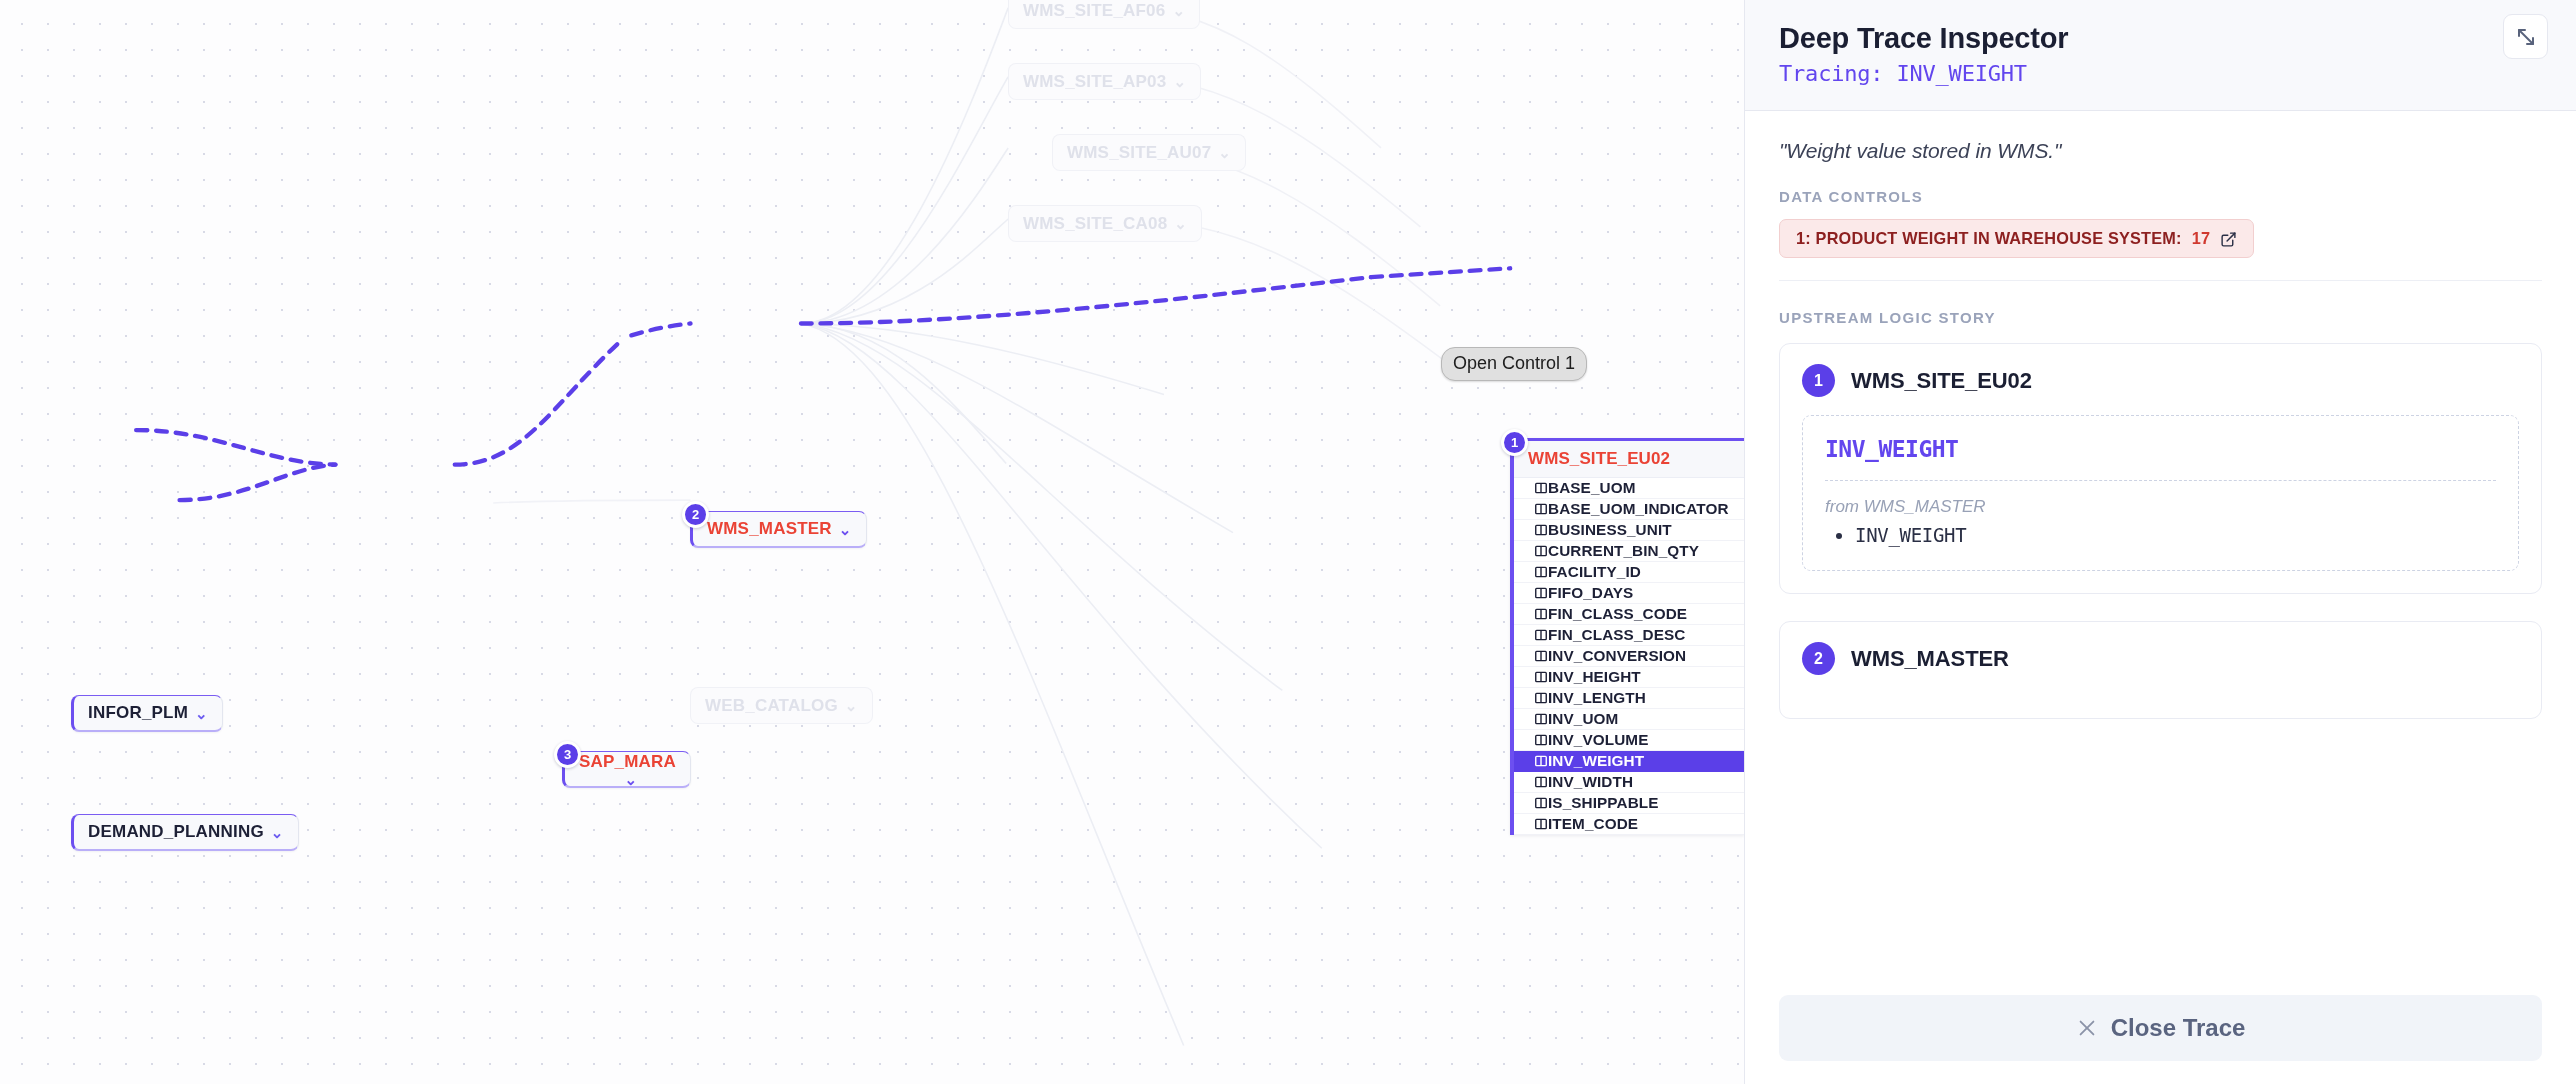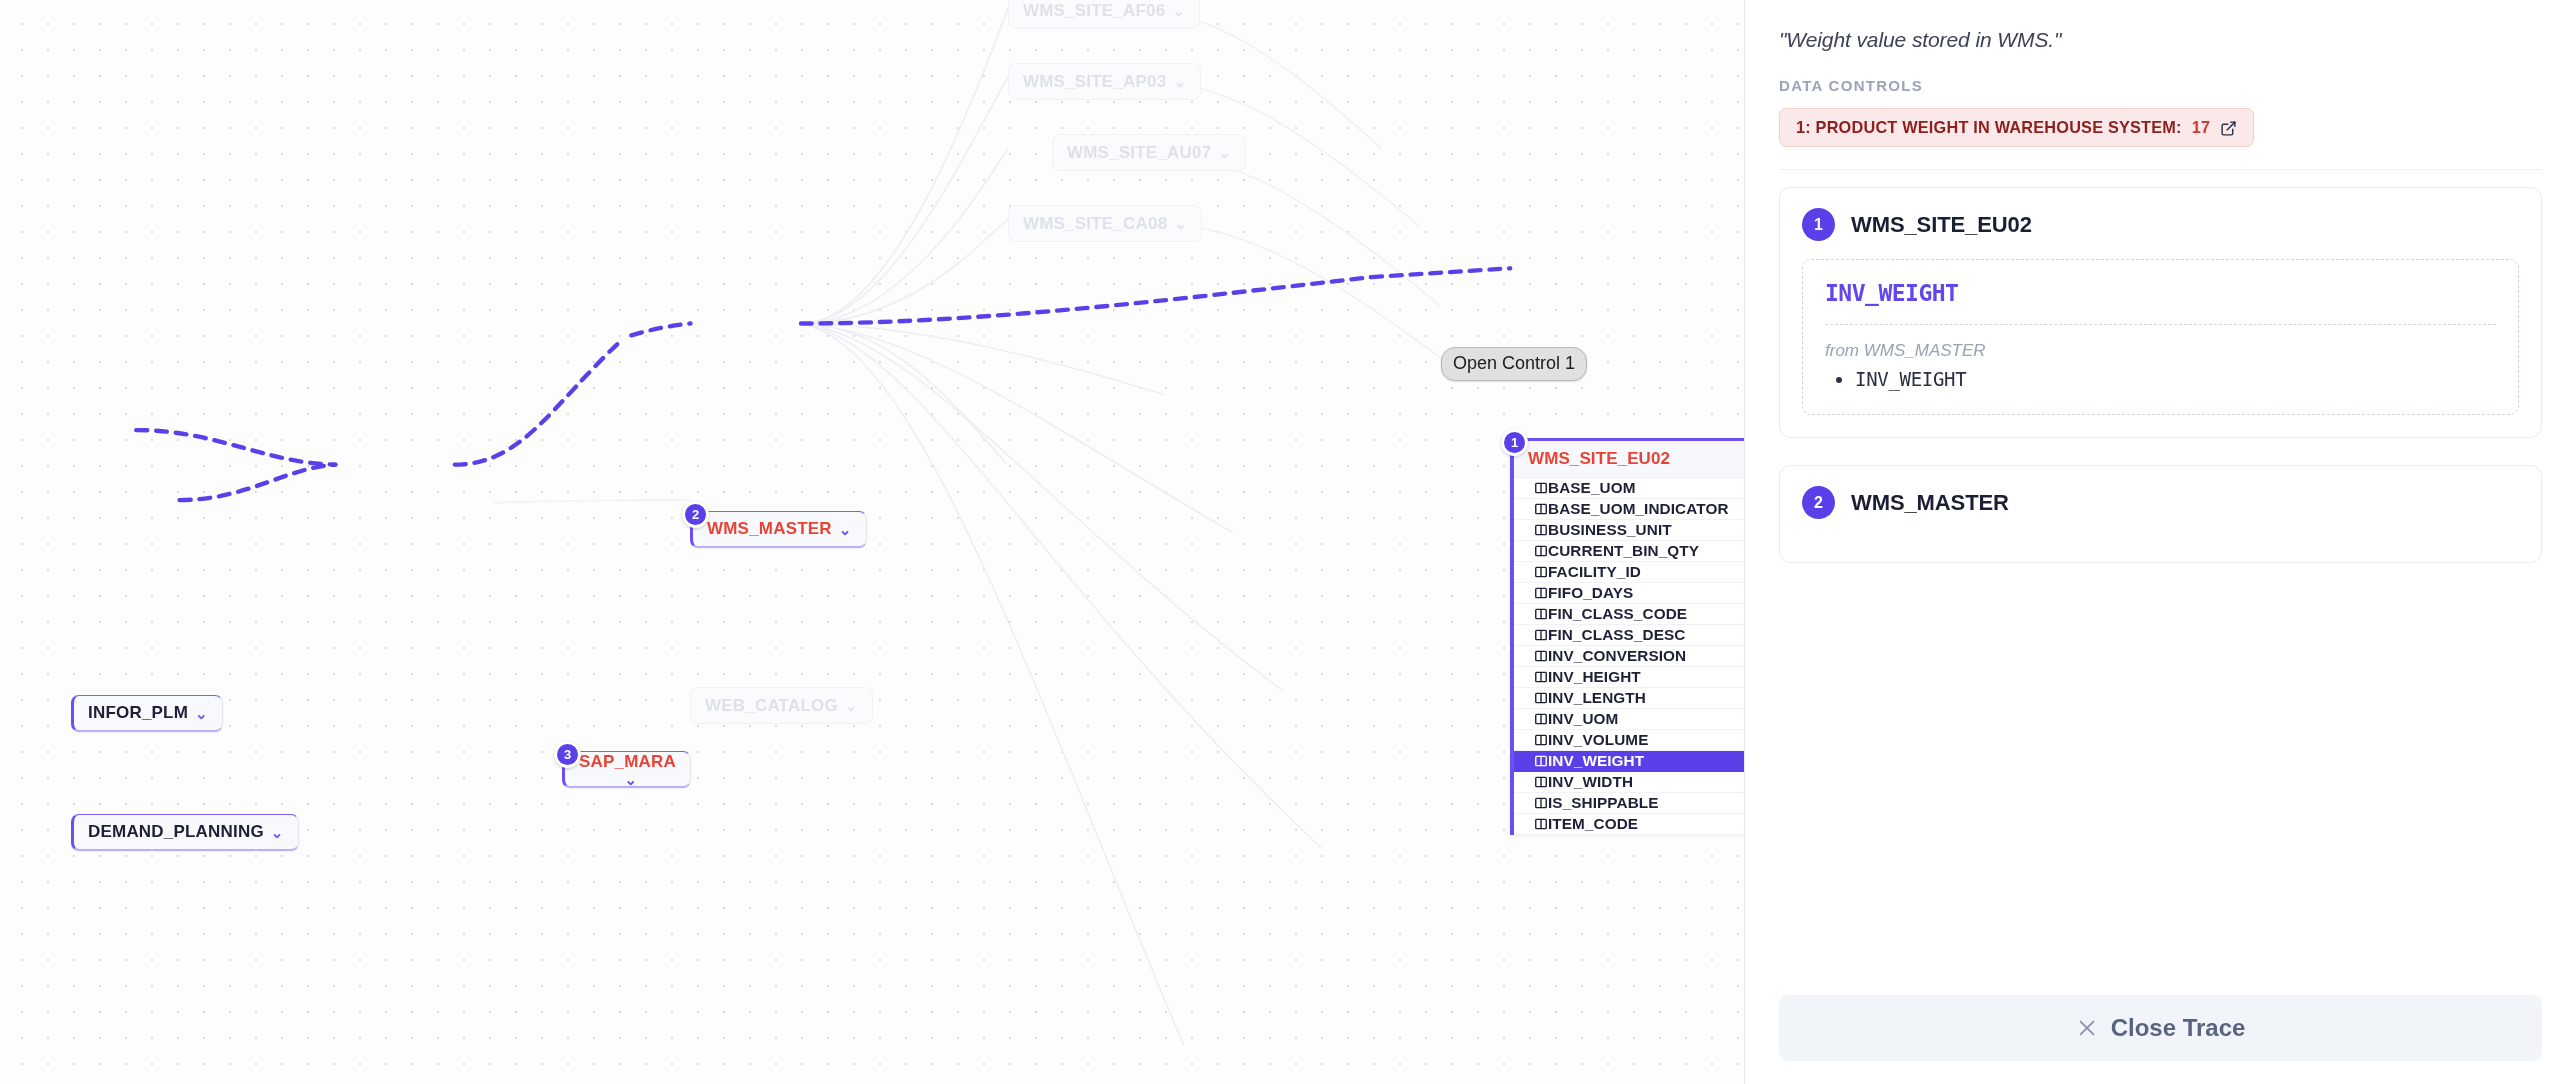--- a/index.html
+++ b/index.html
@@ -498,39 +498,51 @@
               </svg>
             </span>
             <span>ITEM_CODE</span>
           </div>
         </div>
     </div>
   </div>
 
   <div id="panel">
 
+    <div id="panel-header">
+      <div id="panel-title">Deep Trace Inspector</div>
+      <div id="panel-sub">Tracing: INV_WEIGHT</div>
+      <div id="expand-btn" title="Expand">
+        <svg width="24" height="24" viewBox="0 0 24 24" fill="none" stroke="#59637c" stroke-width="2" stroke-linecap="round" stroke-linejoin="round">
+          <polyline points="5,11 5,5 11,5"></polyline>
+          <polyline points="19,13 19,19 13,19"></polyline>
+          <line x1="5" y1="5" x2="19" y2="19"></line>
+        </svg>
+      </div>
+    </div>
 
     <div id="panel-body">
       <div id="desc">"Weight value stored in WMS."</div>
 
       <div class="sec-label">DATA CONTROLS</div>
       <div id="controls">
         <div class="control-chip">
           <span>1: PRODUCT WEIGHT IN WAREHOUSE SYSTEM:</span>
           <span class="cnum">17</span>
           <svg width="17" height="17" viewBox="0 0 24 24" fill="none" stroke="#2a2f45" stroke-width="2" stroke-linecap="round" stroke-linejoin="round">
             <path d="M18 13v6a2 2 0 0 1-2 2H5a2 2 0 0 1-2-2V8a2 2 0 0 1 2-2h6"></path>
             <polyline points="15 3 21 3 21 9"></polyline>
             <line x1="10" y1="14" x2="21" y2="3"></line>
           </svg>
         </div>
       </div>
 
       <div class="hr"></div>
 
+      <div class="sec-label" style="margin-top:28px;">UPSTREAM LOGIC STORY</div>
 
       <div class="story-card">
         <div class="story-head">
           <div class="story-num">
             <span>1</span>
           </div>
           <div class="story-name">WMS_SITE_EU02</div>
         </div>
         <div class="story-inner">
           <div class="story-col">INV_WEIGHT</div>

